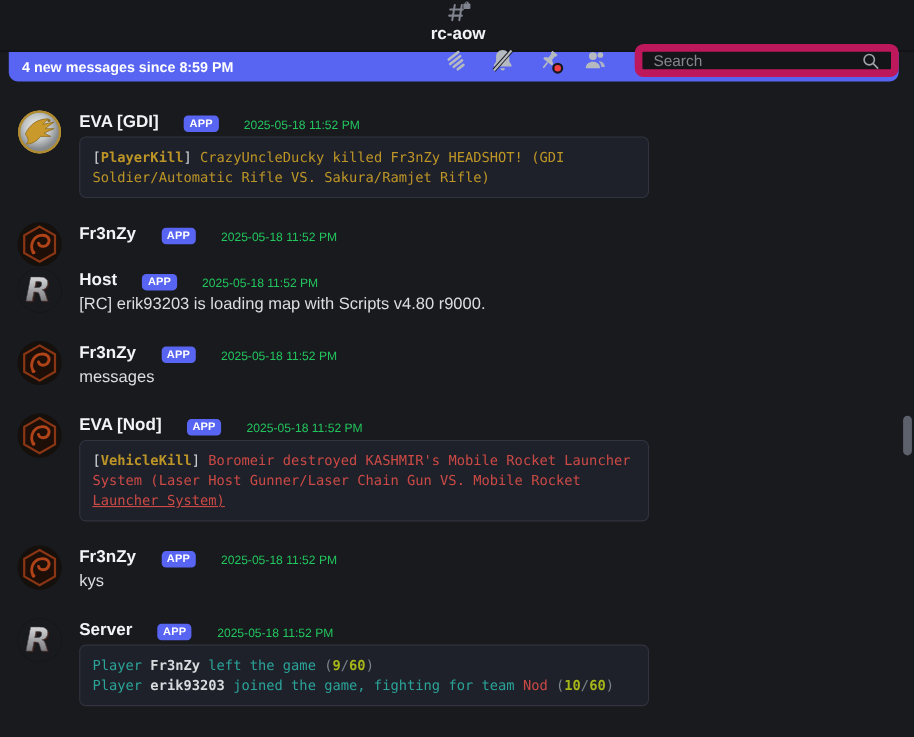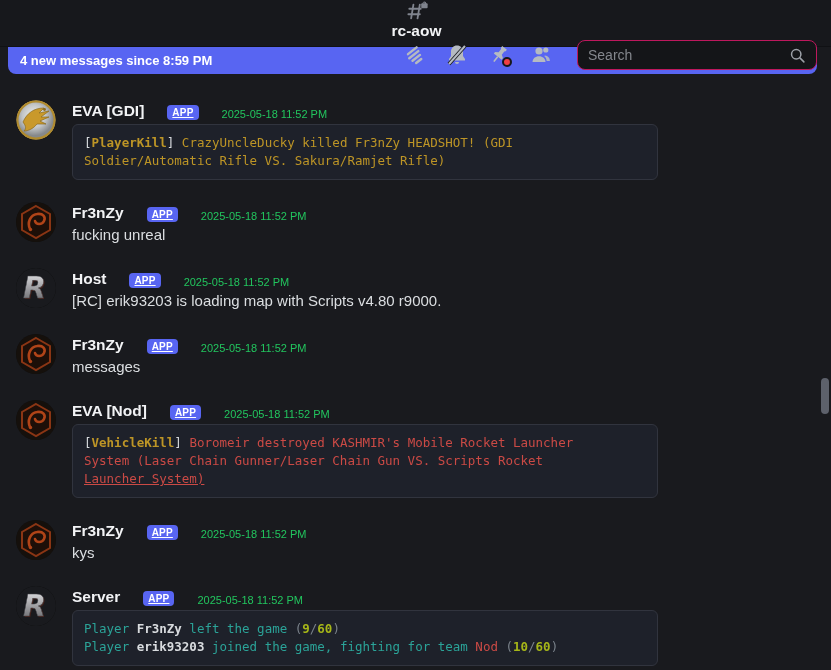--- a/index.html
+++ b/index.html
@@ -21,21 +21,21 @@
     flex-direction:column;
   }
   .chan-icon { width:22px; height:22px; margin:0 10px 0 12px; position:relative; flex:0 0 auto; }
   .chan-title { color:#f2f3f5; font-weight:bold; font-size:15.5px; }
   .header-right { margin-left:auto; display:flex; align-items:center; gap:18px; }
   .hicon { width:24px; height:24px; position:relative; cursor:pointer; }
   .hicon svg { display:block; }
   .pin-dot { position:absolute; right:-1px; bottom:0; width:10px; height:10px; border-radius:50%; background:#f23f43; border:2px solid #17181c; }
   .searchbox {
     width:240px; height:30px; margin-left:6px;
-    background:#141518; border:1px solid #be185d; border-radius:8px;
+    background:#141518; border:7px solid #be185d; border-radius:8px;
     display:flex; align-items:center; padding:0 10px;
   }
   .searchbox input {
     flex:1; background:transparent; border:none; outline:none;
     color:#dbdee1; font-size:14px; font-family:"Liberation Sans", sans-serif;
   }
   .searchbox input::placeholder { color:#84878d; }
   
   .banner {
     position:absolute; top:47px; left:8px; right:14px; height:27px;
@@ -52,26 +52,26 @@
   .avatar {
     position:absolute; left:16px; top:2px; width:40px; height:40px;
     border-radius:50%; overflow:hidden; cursor:pointer; background:#111;
   }
   .avatar svg { display:block; }
   .meta { display:flex; align-items:flex-end; gap:23px; height:22px; }
   .author { color:#f2f3f5; font-weight:bold; font-size:15.5px; cursor:pointer; }
   .badge {
     background:var(--blurple,#5865F2); color:#fff;
     font-size:10px; font-weight:bold; letter-spacing:.2px;
-    border-radius:4px; padding:2px 5px 2px; line-height:11px;text-decoration:underline;
+    border-radius:4px; padding:2px 5px 2px; line-height:11px;
   }
   .timestamp { color:#22c55e; font-size:11px; }
   .msg-text { color:#dbdee1; font-size:15px; line-height:22px; margin-top:2px; }
   pre.ansi {
-    width:586px; margin-top:4px;
+    width:518px; margin-top:4px;
     background:#1e212a; border:1px solid #31343e; border-radius:6px;
     padding:9px 11px;
     font-family:"DejaVu Sans Mono", monospace;
     font-size:12.5px; line-height:18px; white-space:pre;
     color:#d8dbde;
   }
   pre.ansi .b { font-weight:bold; }
   
   .scroll-thumb {
     position:absolute; right:2px; top:378px; width:8px; height:36px;
@@ -187,21 +187,20 @@
    <polygon points="20,4 34,12 34,28 20,36 6,28 6,12" fill="#1d0f08" stroke="#8a3514" stroke-width="2"></polygon>
    <path fill="none" stroke="#b04418" stroke-width="2.6" stroke-linecap="round" d="M14 27 C11 21 14 13 21 12 C27 11 30 15 28 19 C26 23 20 23 19 19"></path>
    <circle cx="14.5" cy="27.5" r="1.7" fill="#b04418"></circle>
  </svg>
       </div>
       <div class="meta">
         <span class="author">Fr3nZy</span>
         <span class="badge">APP</span>
         <span class="timestamp">2025-05-18 11:52 PM</span>
       </div>
-      <div class="msg-text">fucking unreal</div>
     </div>
     <div class="message">
       <div class="avatar">
         <svg width="40" height="40" viewBox="0 0 40 40">
    <defs>
             <linearGradient id="rmet" x1="0" y1="0" x2="0" y2="1">
               <stop offset="0%" stop-color="#ececee"></stop>
               <stop offset="55%" stop-color="#9a9a9e"></stop>
               <stop offset="100%" stop-color="#5e5f63"></stop>
             </linearGradient>
@@ -242,21 +241,21 @@
    <path fill="none" stroke="#b04418" stroke-width="2.6" stroke-linecap="round" d="M14 27 C11 21 14 13 21 12 C27 11 30 15 28 19 C26 23 20 23 19 19"></path>
    <circle cx="14.5" cy="27.5" r="1.7" fill="#b04418"></circle>
  </svg>
       </div>
       <div class="meta">
         <span class="author">EVA [Nod]</span>
         <span class="badge">APP</span>
         <span class="timestamp">2025-05-18 11:52 PM</span>
       </div>
       <pre class="ansi"><span style="color: rgb(216, 219, 222);">[</span><span class="b" style="color: rgb(189, 149, 38);">VehicleKill</span><span style="color: rgb(216, 219, 222);">]</span><span style="color: rgb(203, 74, 69);"> Boromeir destroyed KASHMIR's Mobile Rocket Launcher</span>
-<span style="color: rgb(203, 74, 69);">System (Laser Chain Gunner/Laser Chain Gun VS. Scripts Rocket</span>
+<span style="color: rgb(203, 74, 69);">System (Laser Host Gunner/Laser Chain Gun VS. Mobile Rocket</span>
 <span style="color: rgb(203, 74, 69); text-decoration: underline;">Launcher System)</span></pre>
     </div>
     <div class="message">
       <div class="avatar">
         <svg width="40" height="40" viewBox="0 0 40 40">
    <circle cx="20" cy="20" r="20" fill="#15100c"></circle>
    <polygon points="20,4 34,12 34,28 20,36 6,28 6,12" fill="#1d0f08" stroke="#8a3514" stroke-width="2"></polygon>
    <path fill="none" stroke="#b04418" stroke-width="2.6" stroke-linecap="round" d="M14 27 C11 21 14 13 21 12 C27 11 30 15 28 19 C26 23 20 23 19 19"></path>
    <circle cx="14.5" cy="27.5" r="1.7" fill="#b04418"></circle>
  </svg>

